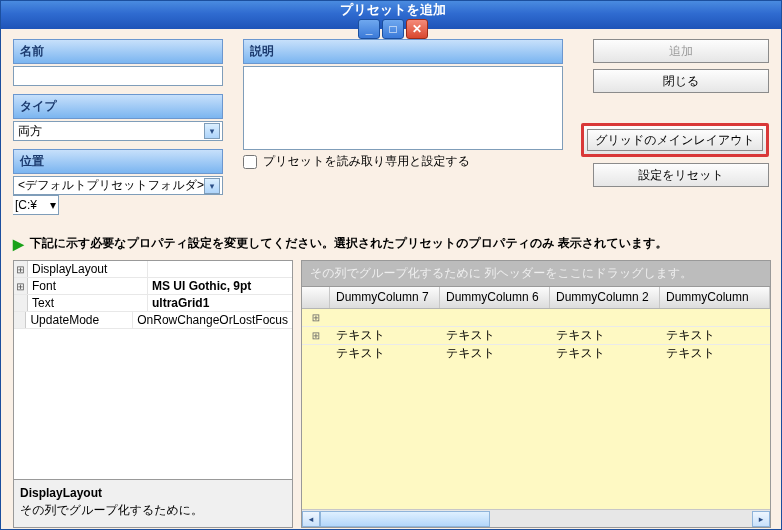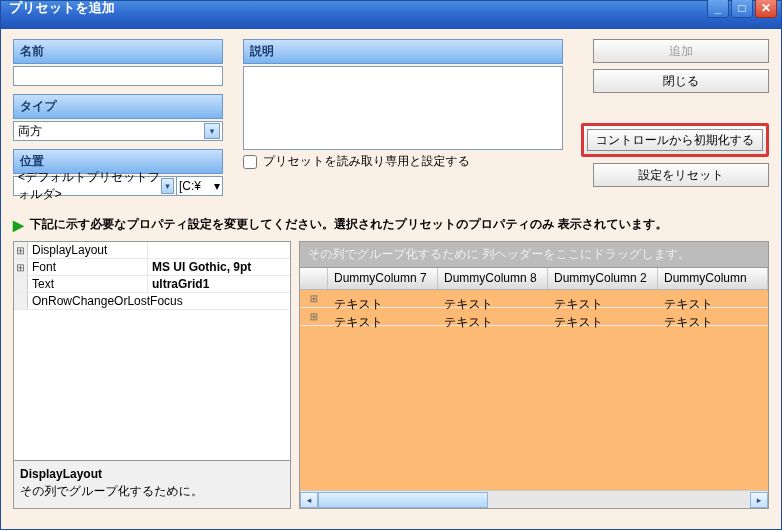--- a/index.html
+++ b/index.html
@@ -1,32 +1,32 @@
 <!DOCTYPE html>
 <html><head>
 <meta charset="utf-8">
 <style>
 * { box-sizing: border-box; margin: 0; padding: 0; font-family: "MS UI Gothic", "Meiryo", sans-serif; font-size: 12px; }
 body { background: #fff; }
 .window { width: 782px; height: 530px; border: 1px solid #1c4f9e; background: #faf0e6; position: relative; }
-.titlebar { height: 28px; background: linear-gradient(#4a8be0, #2f6bd0 45%, #1e54b8); display: flex; align-items: center; justify-content: space-between; padding: 0 4px 14px 8px; color: #fff; font-weight: bold; }
+.titlebar { height: 28px; background: linear-gradient(#4a8be0, #2f6bd0 45%, #1e54b8); display: flex; align-items: center; justify-content: space-between; padding: 0 4px 14px 8px; color: #fff; font-weight: bold; flex-direction: column; }
 .titlebar .title { font-size: 13px; }
 .winbtns { display: flex; gap: 2px; }
 .winbtn { width: 22px; height: 20px; background: linear-gradient(#6fa8ef,#3a79d8); border: 1px solid #1c4f9e; border-radius: 3px; display: flex; align-items: center; justify-content: center; color: #fff; font-weight: bold; }
 .winbtn.close { background: linear-gradient(#f48b7a,#d9472e); border-color: #9a2b18; }
 .content { position: absolute; top: 28px; left: 0; right: 0; bottom: 0; padding: 10px 12px 8px 12px; border-radius: 28px; }
 .toprow { display: flex; gap: 20px; }
 .leftcol { width: 210px; }
 .midcol { flex: 1; }
 .rightcol { width: 176px; display: flex; flex-direction: column; gap: 6px; align-items: flex-end; }
 .field-label { background: linear-gradient(#c7e0fb,#7bb5f0); border: 1px solid #6b97cf; color: #1b3a6e; font-weight: bold; padding: 3px 6px; margin-bottom: 2px; }
 .text-input { width: 100%; height: 20px; border: 1px solid #7f9db9; background: #fff; padding: 2px 4px; }
 .combo { width: 100%; height: 20px; border: 1px solid #7f9db9; background: #fff; display: flex; align-items: center; justify-content: space-between; padding: 0 2px 0 4px; }
 .combo .arrow { width: 16px; height: 16px; background: linear-gradient(#dbefff,#aed4fa); border: 1px solid #7f9db9; display: flex; align-items: center; justify-content: center; color: #2b4e86; font-size: 9px; }
-.loc-row { display: flex; }
+.loc-row { display: flex; flex-direction: column; }
 .loc-row .combo { flex: 1; }
 .loc-row .path { width: 46px; border: 1px solid #7f9db9; border-left: none; background: #fff; height: 20px; display: flex; align-items: center; padding: 0 2px; }
 .textarea { width: 320px; height: 84px; border: 1px solid #7f9db9; background: #fff; resize: none; overflow-y: scroll; }
 .btn { width: 176px; height: 24px; border: 1px solid #8b8b8b; background: linear-gradient(#fdfdfd,#e6e6e6); display: flex; align-items: center; justify-content: center; cursor: pointer; }
 .btn.disabled { color: #9a9a9a; }
 .btn.highlighted-wrap { border: 3px solid #d93838; padding: 2px; width: 188px; height: 34px; border-radius: 2px; }
 .btn.highlighted-wrap .btn { width: 176px; height: 22px; }
 .checkbox-row { display: flex; align-items: center; gap: 6px; }
 .checkbox-row input { width: 14px; height: 14px; }
 .instruction { margin-top: 12px; display: flex; align-items: center; gap: 6px; font-weight: bold; }
@@ -34,28 +34,28 @@
 .lower { display: flex; gap: 8px; margin-top: 8px; height: 268px; }
 .propgrid { width: 280px; border: 1px solid #999; background: #fff; display: flex; flex-direction: column; }
 .propgrid .rows { flex: 1; overflow: auto; }
 .proprow { display: flex; height: 17px; border-bottom: 1px solid #e8e8e8; }
 .proprow .expander { width: 14px; background: #f0f0f0; color: #555; display: flex; align-items: center; justify-content: center; border-right: 1px solid #ccc; font-size: 10px; }
 .proprow .pname { width: 120px; padding: 1px 4px; background: #fff; border-right: 1px solid #e8e8e8; }
 .proprow .pval { flex: 1; padding: 1px 4px; background: #fff; }
 .proprow .pval.bold { font-weight: bold; }
 .propdesc { border-top: 1px solid #999; background: #f0f0f0; padding: 6px; height: 48px; }
 .propdesc .dname { font-weight: bold; margin-bottom: 2px; }
-.gridpanel { flex: 1; border: 1px solid #999; background: #fdba74; display: flex; flex-direction: column; position: relative; }
+.gridpanel { flex: 1; border: 1px solid #999; background: #fef9c3; display: flex; flex-direction: column; position: relative; }
 .groupby { background: #bcbcbc; color: #efefef; height: 26px; display: flex; align-items: center; padding: 0 8px; font-size: 12px; border-bottom: 1px solid #999; }
 .ghdrs { display: flex; background: linear-gradient(#fcfcfc,#dcdcdc); height: 22px; border-bottom: 1px solid #b5b5b5; }
 .ghdr0 { width: 28px; border-right: 1px solid #c7c7c7; }
 .ghdr { flex: 1; min-width: 110px; border-right: 1px solid #c7c7c7; padding: 3px 6px; }
 .grow { display: flex; height: 18px; border-bottom: 1px solid #eaeaea; }
 .grow .gexp { width: 28px; display: flex; align-items: center; justify-content: center; color: #666; font-size: 10px; }
-.grow .gcell { flex: 1; min-width: 110px; padding: 6px 6px; }
+.grow .gcell { flex: 1; min-width: 110px; padding: 18px 6px; }
 .hscroll { position: absolute; bottom: 0; left: 0; right: 0; height: 18px; background: #e7e7e7; border-top: 1px solid #c7c7c7; display: flex; align-items: center; }
 .hscroll .sarrow { width: 18px; height: 16px; background: linear-gradient(#eef6ff,#c9e1fb); border: 1px solid #8fb4da; display: flex; align-items: center; justify-content: center; font-size: 9px; color: #2b4e86; }
 .hscroll .strack { flex: 1; position: relative; height: 16px; }
 .hscroll .sthumb { position: absolute; left: 0; width: 170px; height: 16px; background: linear-gradient(#dff0ff,#b3d6fa); border: 1px solid #8fb4da; }
 .block { margin-bottom: 8px; }
 </style>
 </head>
 <body>
 
 <div class="window">
@@ -109,21 +109,21 @@
       <div class="rightcol">
         <div class="btn disabled">
             <span>追加</span>
           </div>
         <div class="btn">
             <span>閉じる</span>
           </div>
         <div style="height:18px"></div>
         <div class="btn highlighted-wrap">
           <div class="btn">
-              <span>コントロールから初期化する</span>
+              <span>グリッドのメインレイアウト</span>
             </div>
         </div>
         <div class="btn">
             <span>設定をリセット</span>
           </div>
       </div>
     </div>
 
     <div class="instruction">
       <span class="tri">▶</span>
@@ -143,35 +143,36 @@
               <div class="pname">Font</div>
               <div class="pval bold">MS UI Gothic, 9pt</div>
             </div>
             <div class="proprow">
               <div class="expander"></div>
               <div class="pname">Text</div>
               <div class="pval bold">ultraGrid1</div>
             </div>
             <div class="proprow">
               <div class="expander"></div>
+              <div class="pname">UpdateMode</div>
               <div class="pval">OnRowChangeOrLostFocus</div>
             </div>
           </div>
         <div class="propdesc">
           <div class="dname">DisplayLayout</div>
           <div>その列でグループ化するために。</div>
         </div>
       </div>
 
       <div class="gridpanel">
         <div class="groupby">その列でグループ化するために 列ヘッダーをここにドラッグします。</div>
         <div class="ghdrs" id="ghdrs">
             <div class="ghdr0"></div>
             <div class="ghdr">DummyColumn 7</div>
-            <div class="ghdr">DummyColumn 8</div>
+            <div class="ghdr">DummyColumn 6</div>
             <div class="ghdr">DummyColumn 2</div>
             <div class="ghdr">DummyColumn</div>
           </div>
         <div id="grows">
             <div class="grow">
               <div class="gexp">⊞</div>
               <div class="gcell">テキスト</div>
               <div class="gcell">テキスト</div>
               <div class="gcell">テキスト</div>
               <div class="gcell">テキスト</div>

